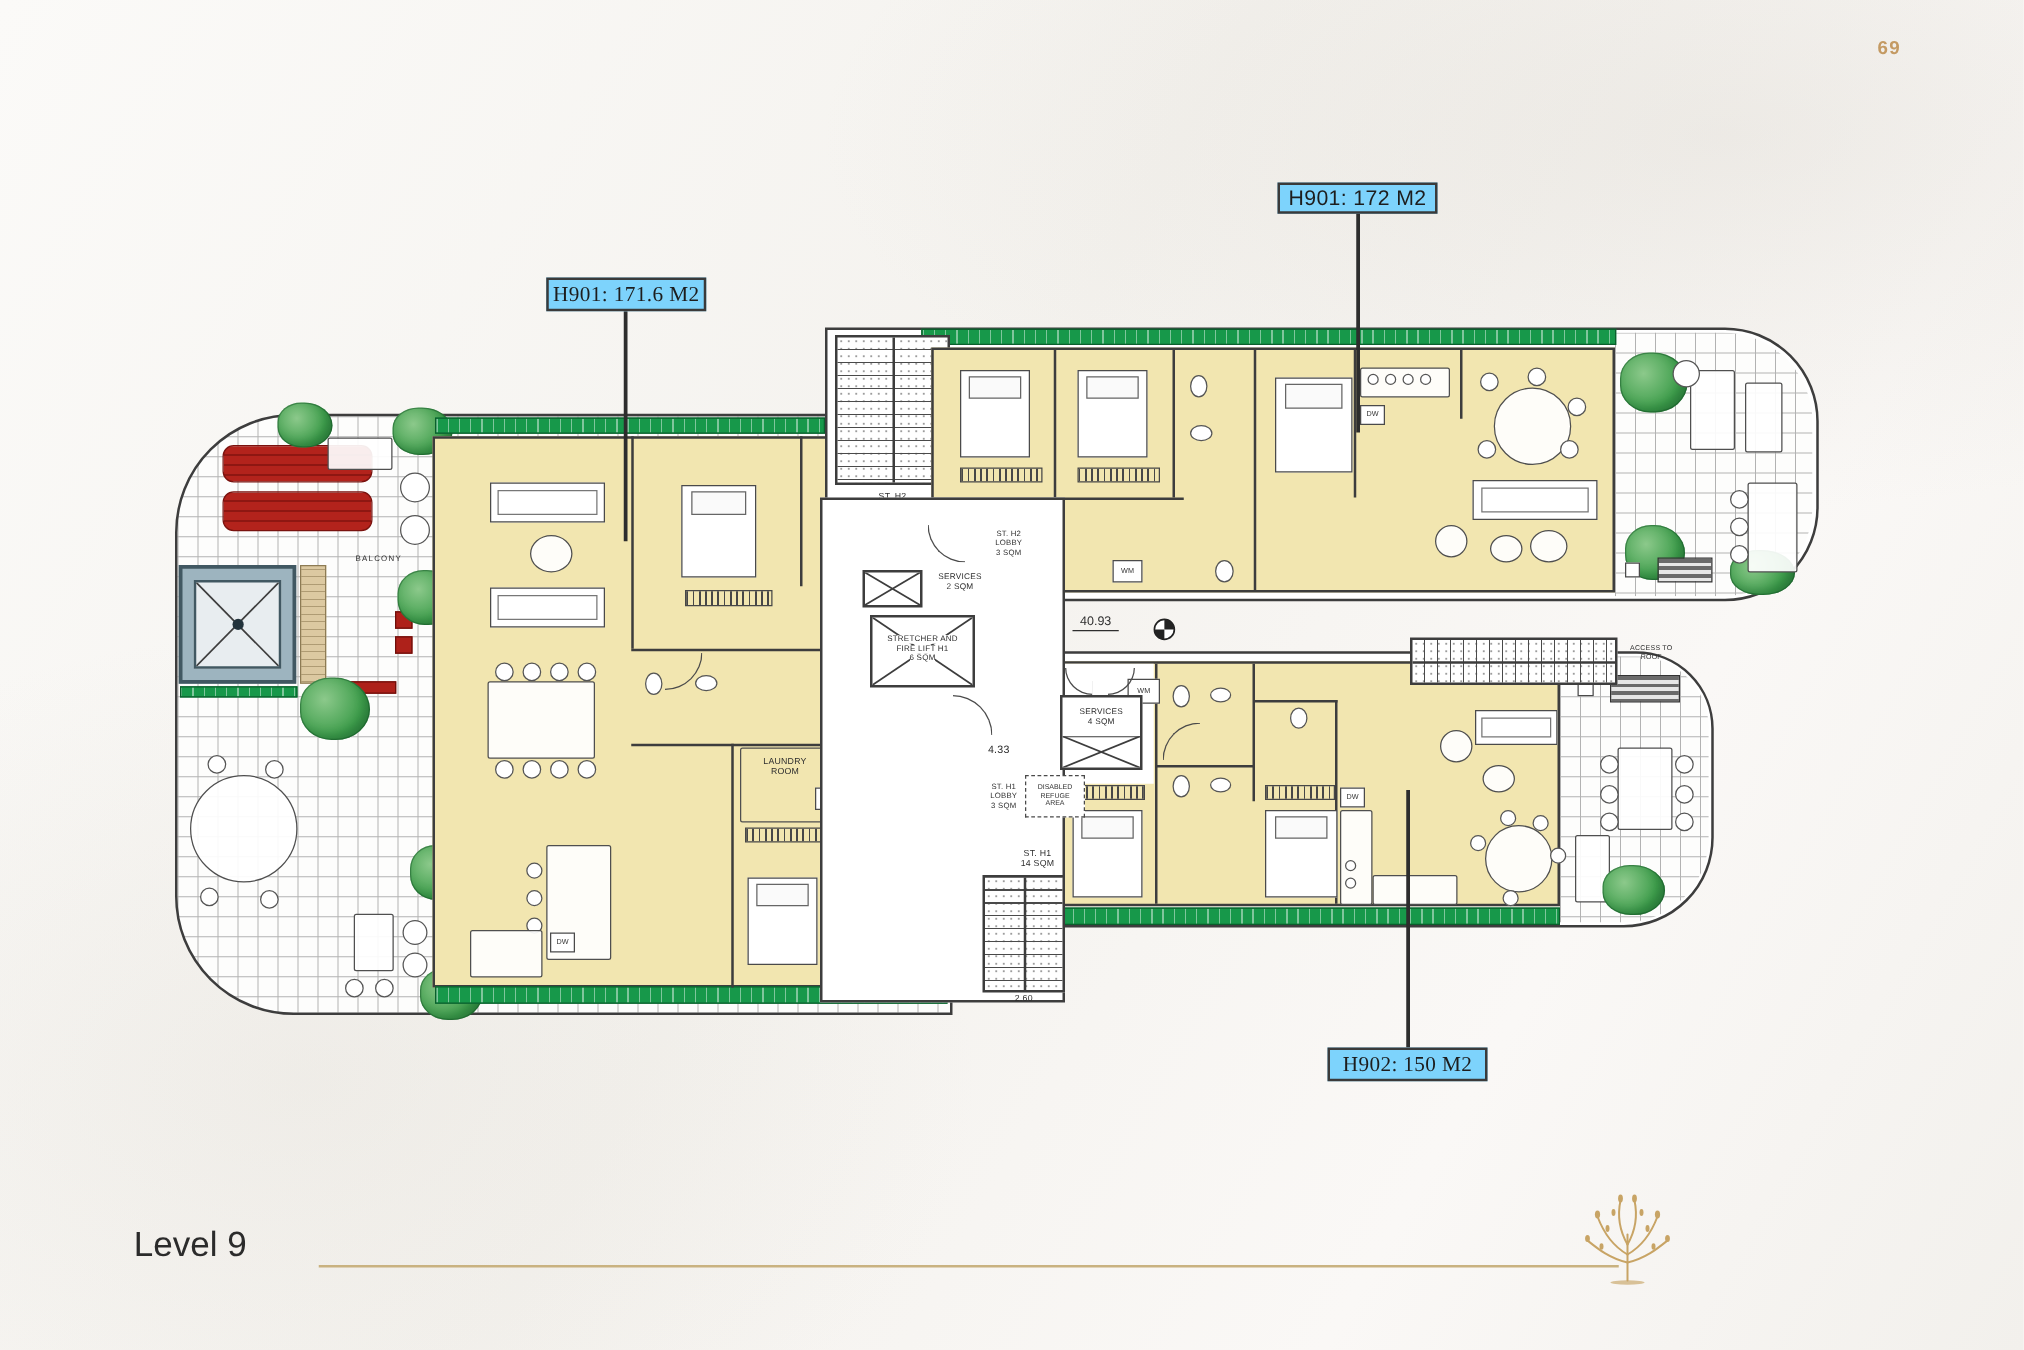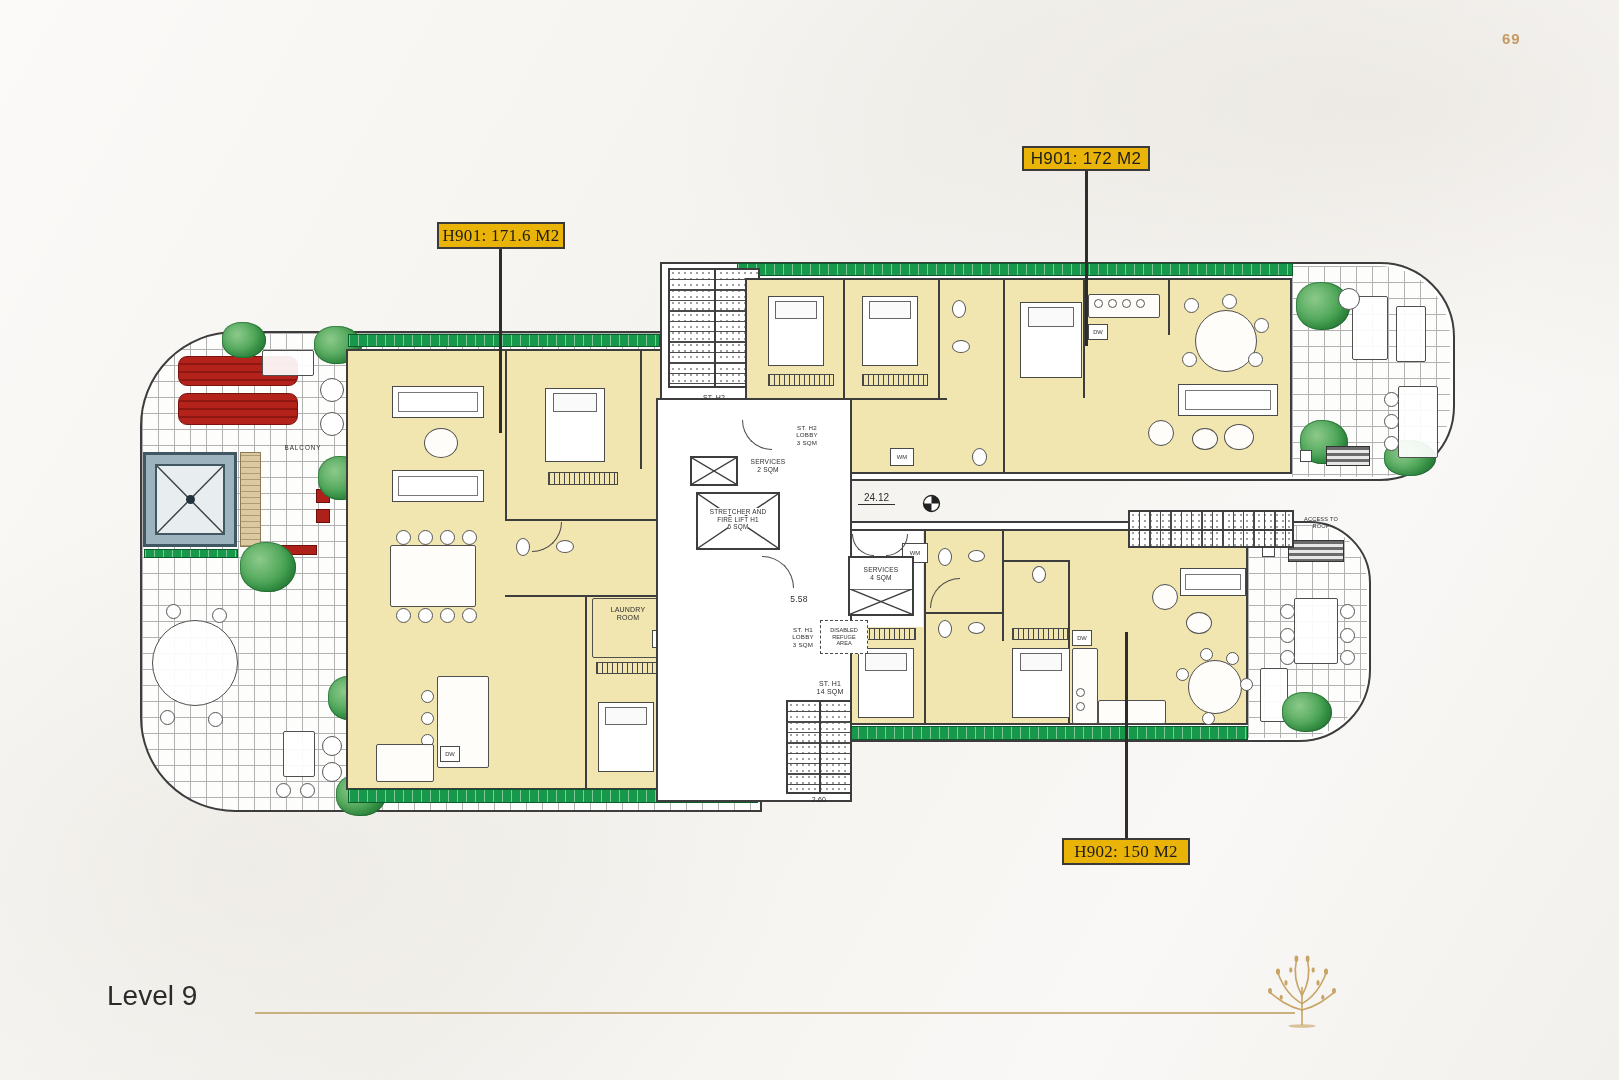--- a/index.html
+++ b/index.html
@@ -86,21 +86,21 @@
     display:flex; align-items:center; justify-content:center; color:#333;}
   .dashedbox{position:absolute; border:1.2px dashed #4a4a4a; background:#fff; font-size:5.6px;
     line-height:1.25; text-align:center; display:flex; align-items:center; justify-content:center; color:#333;}
   .arc{position:absolute; border:1.4px solid #4a4a4a; background:transparent;}
   .arc.bl{border-top:none; border-right:none; border-radius:0 0 0 100%;}
   .arc.br{border-top:none; border-left:none; border-radius:0 0 100% 0;}
   .arc.tl{border-bottom:none; border-right:none; border-radius:100% 0 0 0;}
   .arc.tr{border-bottom:none; border-left:none; border-radius:0 100% 0 0;}
 
   
-  .unit-label{position:absolute; background:#eab308; border:2px solid #3a3a3a; color:#1d1d1d;
+  .unit-label{position:absolute; background:#7dd3fc; border:2px solid #3a3a3a; color:#1d1d1d;
     display:flex; align-items:center; justify-content:center; font-size:17px; letter-spacing:.3px;}
   .unit-label.serif{font-family:"Liberation Serif", serif;}
   .leader{position:absolute; width:3px; background:#2d2d2d;}
 
   .page-number{position:absolute; top:30px; left:1502px; font-size:15px; font-weight:bold; color:#c49a63; letter-spacing:1px;}
 
   
   .footer-title{position:absolute; left:85px; top:928px; font-size:39px; font-weight:600; color:#242424; letter-spacing:.5px;}
   .footer-level{position:absolute; left:107px; top:980px; font-size:28px; font-weight:400; color:#2b2b2b;}
   .gold-rule{position:absolute; left:255px; top:1012px; width:1040px; height:2px; background:#c9b280;}
@@ -355,42 +355,42 @@
     <div class="tinytext" style="left:786px; top:424px; width:42px; font-size:6.2px;">
       <div>ST. H2</div>
         <div>LOBBY</div>
         <div>3 SQM</div>
     </div>
     <div class="arc bl" style="left:742px; top:420px; width:30px; height:30px;"></div>
     <div class="arc tr" style="left:762px; top:556px; width:32px; height:32px;"></div>
     <div class="arc br" style="left:532px; top:522px; width:30px; height:30px;"></div>
     <div class="arc tl" style="left:930px; top:578px; width:30px; height:30px;"></div>
 
-    <div class="dimtext" style="left:858px; top:492px;">24.12</div>
+    <div class="dimtext" style="left:858px; top:492px;">40.93</div>
     <svg class="abs" style="left:922px; top:494px;" width="19" height="19" viewBox="0 0 20 20">
       <circle cx="10" cy="10" r="8.4" fill="#fff" stroke="#222" stroke-width="1.4"></circle>
       <path d="M10 10 L10 1.6 A8.4 8.4 0 0 1 18.4 10 Z" fill="#222"></path>
       <path d="M10 10 L10 18.4 A8.4 8.4 0 0 1 1.6 10 Z" fill="#222"></path>
     </svg>
 
     <div class="xbox" style="left:848px; top:556px; width:66px; height:60px;">
       <div class="tinytext" style="left:2px; right:2px; top:8px; font-size:6.6px;">
         <div>SERVICES</div>
           <div>4 SQM</div>
       </div>
       <svg class="xsvg" style="top:auto; height:45%;" viewBox="0 0 100 100" preserveAspectRatio="none">
           <line x1="0" y1="0" x2="100" y2="100"></line>
           <line x1="100" y1="0" x2="0" y2="100"></line>
           <line x1="0" y1="0" x2="100" y2="0"></line>
         </svg>
     </div>
     <div class="arc bl" style="left:852px; top:534px; width:22px; height:22px;"></div>
     <div class="arc br" style="left:886px; top:534px; width:22px; height:22px;"></div>
 
-    <div class="tinytext bigger" style="left:782px; top:594px; width:34px;">5.58</div>
+    <div class="tinytext bigger" style="left:782px; top:594px; width:34px;">4.33</div>
 
     <div class="dashedbox" style="left:820px; top:620px; width:48px; height:34px;">
       <div>
           <div>DISABLED</div>
           <div>REFUGE</div>
           <div>AREA</div>
         </div>
     </div>
 
     <div class="tinytext" style="left:786px; top:626px; width:34px; font-size:6.2px;">

